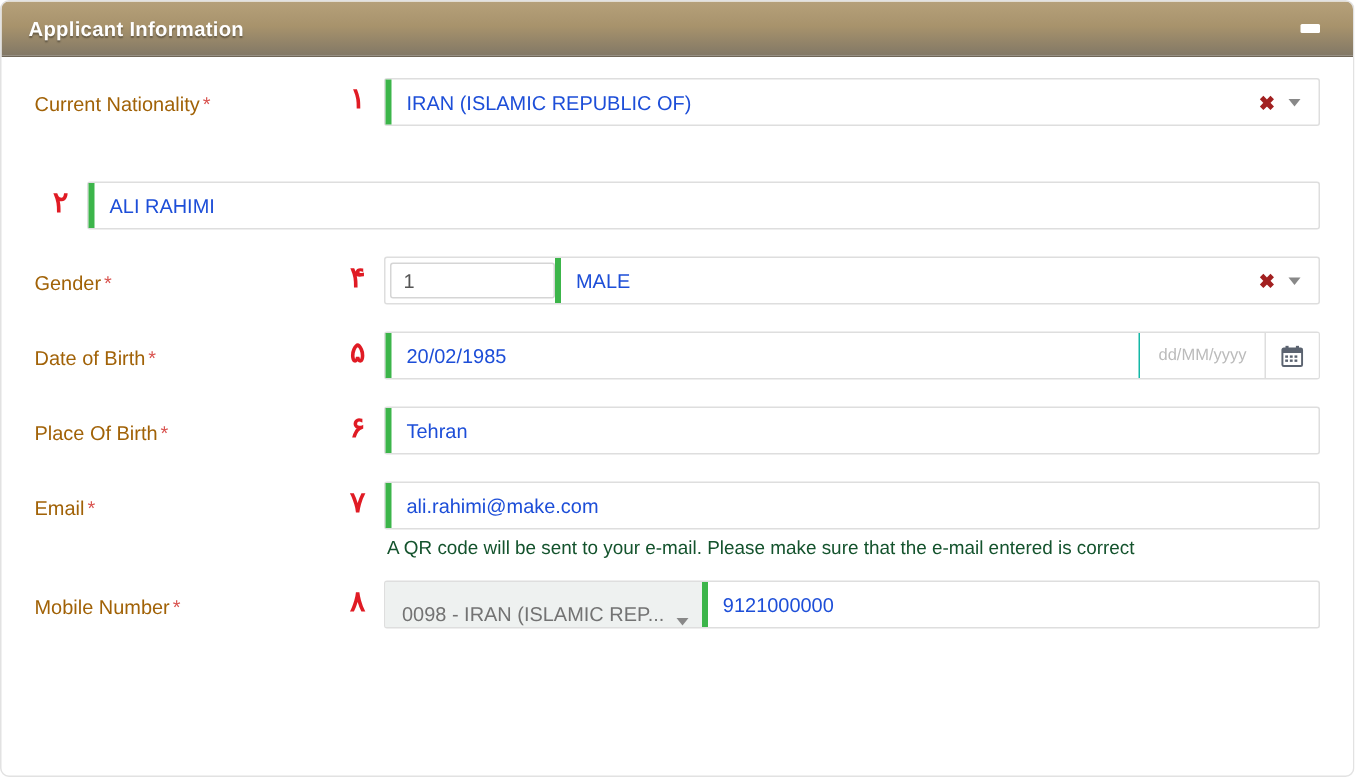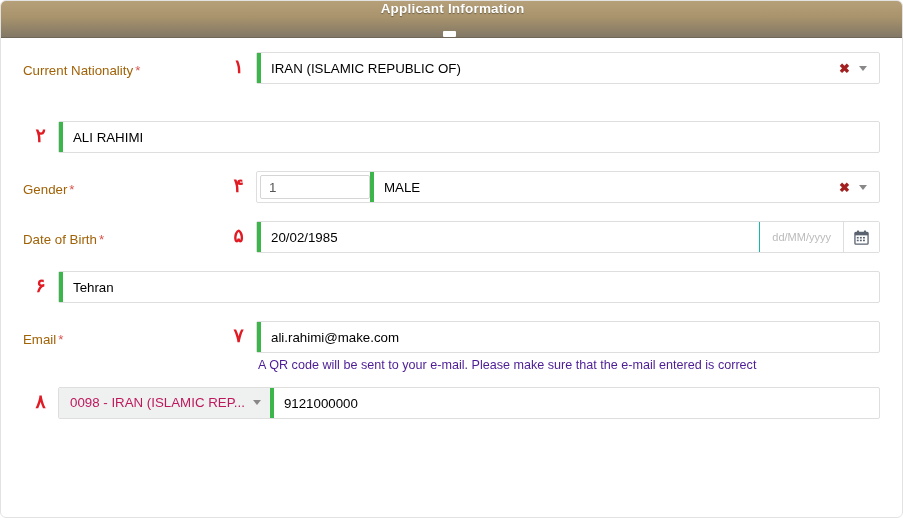--- a/index.html
+++ b/index.html
@@ -23,21 +23,20 @@
 
   
   .panel-header {
     position: relative;
     height: 37px;
     background: linear-gradient(to bottom, #b5a07a 0%, #a8936c 45%, #827866 100%);
     border-bottom: 1px solid #6f6657;
     display: flex;
     align-items: center;
     padding: 0 16px 0 18px;
-    flex-direction: column;
   }
   .panel-title {
     color: #ffffff;
     font-size: 13.5px;
     font-weight: bold;
     letter-spacing: .2px;
     text-shadow: 0 1px 1px rgba(0,0,0,.35);
     flex: 1;
     white-space: nowrap;
   }
@@ -104,21 +103,21 @@
     width: 4px;
     background: #3cb54a;
     flex-shrink: 0;
   }
   .input-text {
     flex: 1;
     display: flex;
     align-items: center;
     padding: 0 10px;
     font-size: 13.3px;
-    color: #000000;
+    color: #1d4ed8;
     white-space: nowrap;
     overflow: hidden;
   }
   .input-text.rtl { direction: rtl; text-align: right; justify-content: flex-end; padding-right: 12px; }
 
   
   .adorn {
     display: flex;
     align-items: center;
     gap: 9px;
@@ -172,35 +171,35 @@
     justify-content: center;
     border-left: 1px solid #dedede;
     background: #ffffff;
     flex-shrink: 0;
     cursor: pointer;
   }
 
   
   .prefix-box {
     display: flex;
-    align-items: center;
+    align-items: flex-end;
     gap: 8px;
     background: #eef1f0;
     border-right: 0;
     padding: 0 9px 1px 11px;
     font-size: 13.3px;
-    color: #be185d;
+    color: #737373;
     white-space: nowrap;
     flex-shrink: 0;
     cursor: pointer;
     height: 100%;
   }
 
   .hint-msg {
-    color: #4c1d95;
+    color: #14532d;
     font-size: 12.6px;
     padding: 5px 2px 0 2px;
     white-space: nowrap;
   }
 </style>
 </head>
 <body>
 
 <div class="panel">
 
@@ -291,20 +290,23 @@
                 <rect x="6.3" y="10.3" width="2" height="1.7"></rect>
                 <rect x="9.6" y="10.3" width="2" height="1.7"></rect>
               </g>
             </svg>
           </div>
         </div>
       </div>
     </div>
 
     <div class="form-row">
+      <div class="lbl-col">
+        <span class="field-label">Place Of Birth</span><span class="req">*</span>
+      </div>
       <div class="num-col">
         <span class="step-num">۶</span>
       </div>
       <div class="ctrl-col">
         <div class="input-shell">
           <div class="valid-bar"></div>
           <div class="input-text">Tehran</div>
         </div>
       </div>
     </div>
@@ -321,20 +323,23 @@
           <div class="valid-bar"></div>
           <div class="input-text">ali.rahimi@make.com</div>
         </div>
         <div class="hint-msg">A QR code will be sent to your e-mail. Please make sure that the e-mail entered is correct</div>
       </div>
     </div>
 
     <div style="height:11px"></div>
 
     <div class="form-row">
+      <div class="lbl-col">
+        <span class="field-label">Mobile Number</span><span class="req">*</span>
+      </div>
       <div class="num-col">
         <span class="step-num">٨</span>
       </div>
       <div class="ctrl-col">
         <div class="input-shell">
           <div class="prefix-box">
             <span>0098 - IRAN (ISLAMIC REP...</span>
             <span class="caret-down"></span>
           </div>
           <div class="valid-bar"></div>

